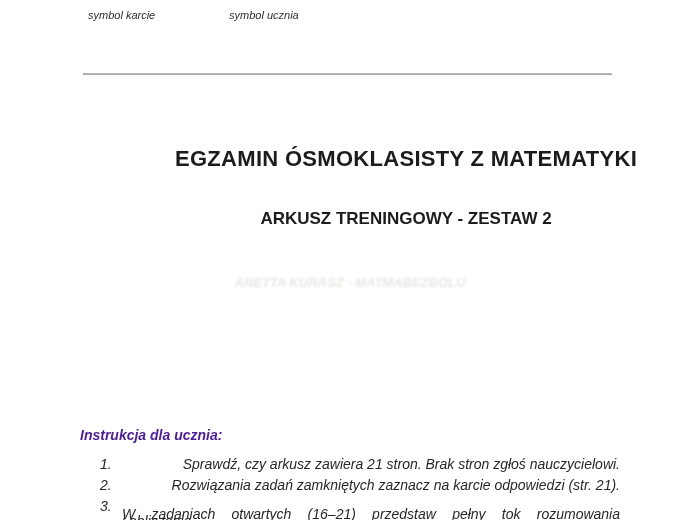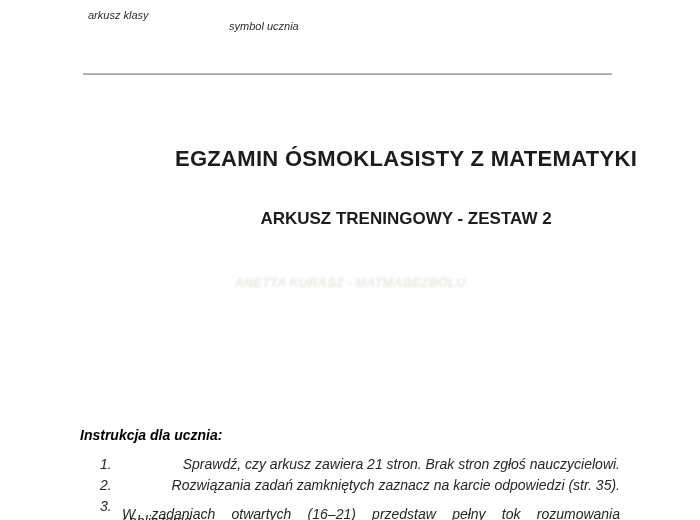--- a/index.html
+++ b/index.html
@@ -20,21 +20,21 @@
   
   .hdr-label {
     position: absolute;
     top: 9px;
     font-style: italic;
     font-size: 11px;
     color: #2e2e2e;
     white-space: nowrap;
   }
   .hdr-label.klasy  { left: 88px; }
-  .hdr-label.ucznia { left: 229px; margin-top: 11px; }
+  .hdr-label.ucznia { left: 229px; }
 
   
   .rule {
     position: absolute;
     left: 83px;
     top: 73px;
     width: 529px;
     height: 2px;
     background: linear-gradient(#c4c4c4, #9e9e9e);
   }
@@ -70,21 +70,21 @@
   }
 
   
   .instr-heading {
     position: absolute;
     left: 80px;
     top: 427px;
     font-style: italic;
     font-weight: bold;
     font-size: 14px;
-    color: #000000;
+    color: #4c1d95;
     white-space: nowrap;
   }
   .list-row {
     position: absolute;
     left: 100px;
     width: 520px;
     display: flex;
     font-style: italic;
     font-size: 14px;
     line-height: 16px;
@@ -110,21 +110,21 @@
     line-height: 16px;
     color: #272727;
     white-space: nowrap;
   }
 </style>
 </head>
 <body>
 
 <div class="page">
 
-  <span class="hdr-label klasy">arkusz klasy</span>
+  <span class="hdr-label klasy">symbol karcie</span>
 
   <span class="hdr-label ucznia">symbol ucznia</span>
 
   <div class="rule"></div>
 
   <div class="center-line main-title">EGZAMIN ÓSMOKLASISTY Z MATEMATYKI</div>
 
   <div class="center-line subtitle">ARKUSZ TRENINGOWY - ZESTAW 2</div>
 
 
@@ -132,21 +132,21 @@
 
   <div class="instr-heading">Instrukcja dla ucznia:</div>
 
   <div class="list-row row-1">
     <span class="list-num">1.</span>
     <span class="list-txt">Sprawdź, czy arkusz zawiera 21 stron. Brak stron zgłoś nauczycielowi.</span>
   </div>
 
   <div class="list-row row-2">
     <span class="list-num">2.</span>
-    <span class="list-txt">Rozwiązania zadań zamkniętych zaznacz na karcie odpowiedzi (str. 35).</span>
+    <span class="list-txt">Rozwiązania zadań zamkniętych zaznacz na karcie odpowiedzi (str. 21).</span>
   </div>
 
   <div class="list-row row-3">
     <span class="list-num">3.</span>
     <span class="list-txt just">W zadaniach otwartych (16–21) przedstaw pełny tok rozumowania</span>
   </div>
 
   <div class="row-cont">i obliczenia.</div>
 
 </div>

